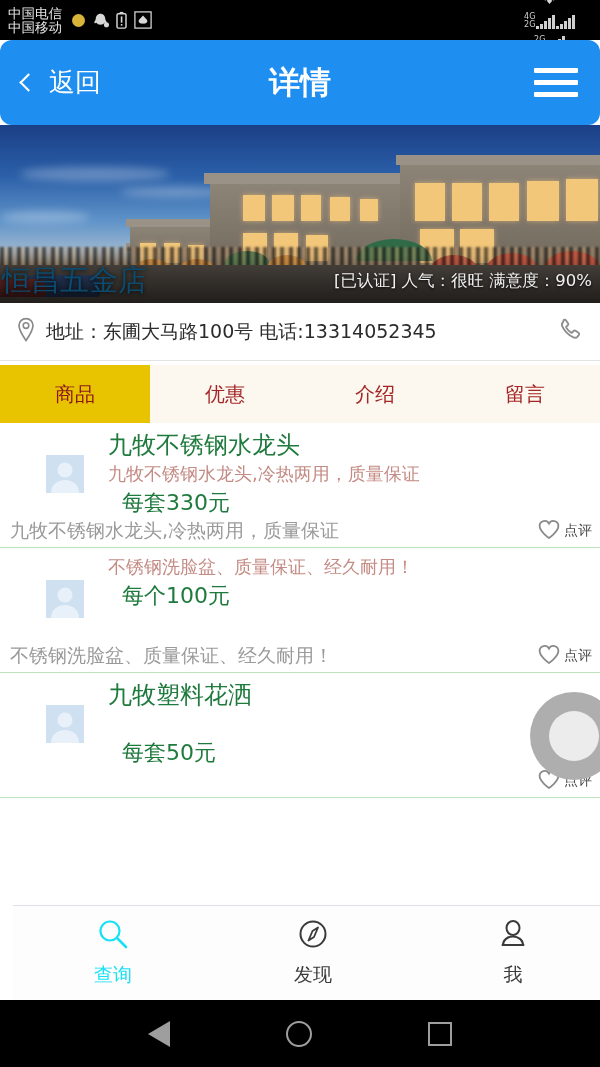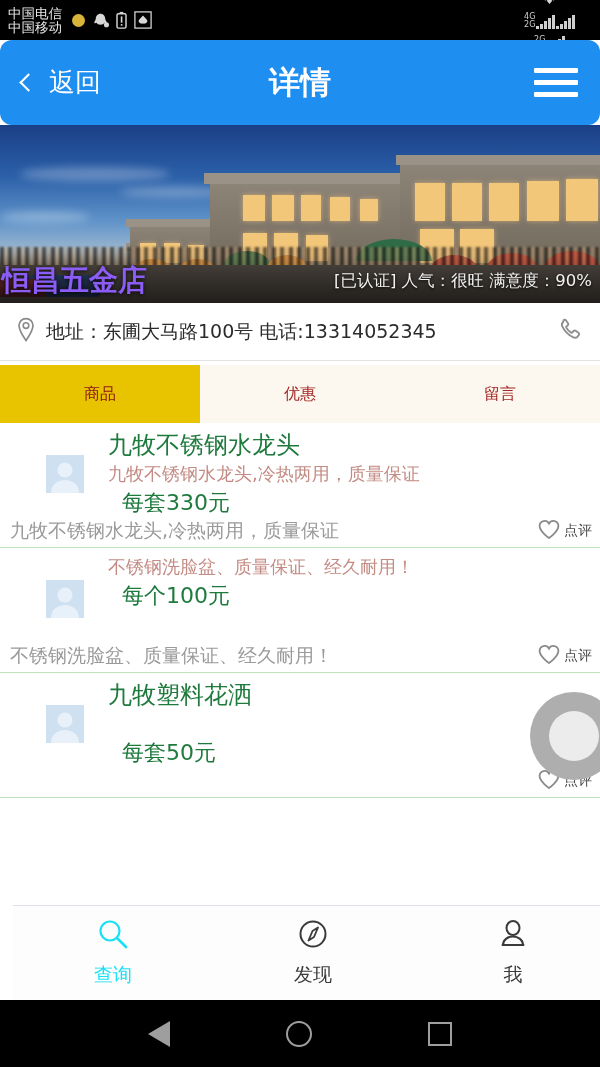--- a/index.html
+++ b/index.html
@@ -61,35 +61,35 @@
   .crowd { position:absolute; bottom:30px; left:0; width:600px; height:26px;
     background:repeating-linear-gradient(90deg,
       rgba(40,32,24,.72) 0 4px, rgba(210,170,120,.45) 4px 8px,
       rgba(30,26,20,.65) 8px 12px, rgba(190,150,110,.35) 12px 17px);
     filter:blur(1.1px); }
   .car { position:absolute; bottom:6px; border-radius:7px 9px 3px 3px; }
   .hero-fade { position:absolute; left:0; bottom:0; width:600px; height:48px;
     background:linear-gradient(rgba(0,0,0,0), rgba(0,0,0,.45)); }
   .hero-caption { position:absolute; left:0; bottom:6px; width:600px;
     display:flex; align-items:flex-end; justify-content:space-between; padding:0 8px 0 2px; }
-  .shop-name { color:#8b5cf6; font-size:29px; text-shadow:0 1px 4px rgba(0,0,0,.8); line-height:1.1;font-weight:bold; }
+  .shop-name { color:#0c4a6e; font-size:29px; text-shadow:0 1px 4px rgba(0,0,0,.8); line-height:1.1; }
   .shop-meta { color:#f2f2f2; font-size:16.5px; text-shadow:0 1px 3px rgba(0,0,0,.85); padding-bottom:5px; }
 
   
   .addr { position:absolute; top:303px; left:0; width:600px; height:58px;
     background:#fff; display:flex; align-items:center; padding:0 16px;
     border-bottom:1px solid #e3e3e3; }
   .addr-text { font-size:19px; color:#2b2b2b; margin-left:10px; }
   .phone-ic { margin-left:auto; cursor:pointer; }
 
   
   .tabs { position:absolute; top:365px; left:0; width:600px; height:58px; display:flex;
     background:#fdf8ef; }
   .tab { flex:1; display:flex; align-items:center; justify-content:center;
-    font-size:16px; color:#a32626; cursor:pointer; }
+    font-size:20px; color:#a32626; cursor:pointer; }
   .tab.active { background:#e8c300; color:#8c1818; }
 
   
   .list { position:absolute; top:423px; left:0; width:600px; height:482px; background:#fff; overflow:hidden; }
   .item { position:relative; border-bottom:1px solid #bde3bd; padding:6px 0 0 0; height:125px; }
   .item-top { display:flex; padding:0 10px; }
   .thumb { width:38px; height:38px; flex:none; margin:26px 0 0 36px;
     background:#cfe0f0; display:flex; align-items:flex-end; justify-content:center; overflow:hidden; }
   .item-body { margin-left:24px; flex:1; min-width:0; }
   .p-title { color:#1f7a3d; font-size:24px; line-height:1.35; }
@@ -294,20 +294,21 @@
     <span class="phone-ic">
       <svg width="28" height="28" viewBox="0 0 24 24">
           <path d="M6.6 3.5c.6-.5 1.5-.4 2 .3l1.7 2.4c.4.6.3 1.4-.3 1.9l-1 .8c-.3.3-.4.7-.2 1.1a11 11 0 004.2 4.2c.4.2.8.1 1.1-.2l.8-1c.5-.6 1.3-.7 1.9-.3l2.4 1.7c.7.5.8 1.4.3 2l-1 1.2c-.9 1-2.3 1.3-3.5.8a19.5 19.5 0 01-9.7-9.7c-.5-1.2-.2-2.6.8-3.5z" fill="none" stroke="#8d8d8d" stroke-width="1.6"></path>
         </svg>
     </span>
   </div>
 
   <div class="tabs">
     <div class="tab active">商品</div>
     <div class="tab">优惠</div>
+    <div class="tab">介绍</div>
     <div class="tab">留言</div>
   </div>
 
   <div class="list">
 
     <div class="item">
       <div class="item-top">
         <div class="thumb">
           <svg width="38" height="34" viewBox="0 0 38 34">
               <circle cx="19" cy="11" r="7.5" fill="#e8f1f9"></circle>

